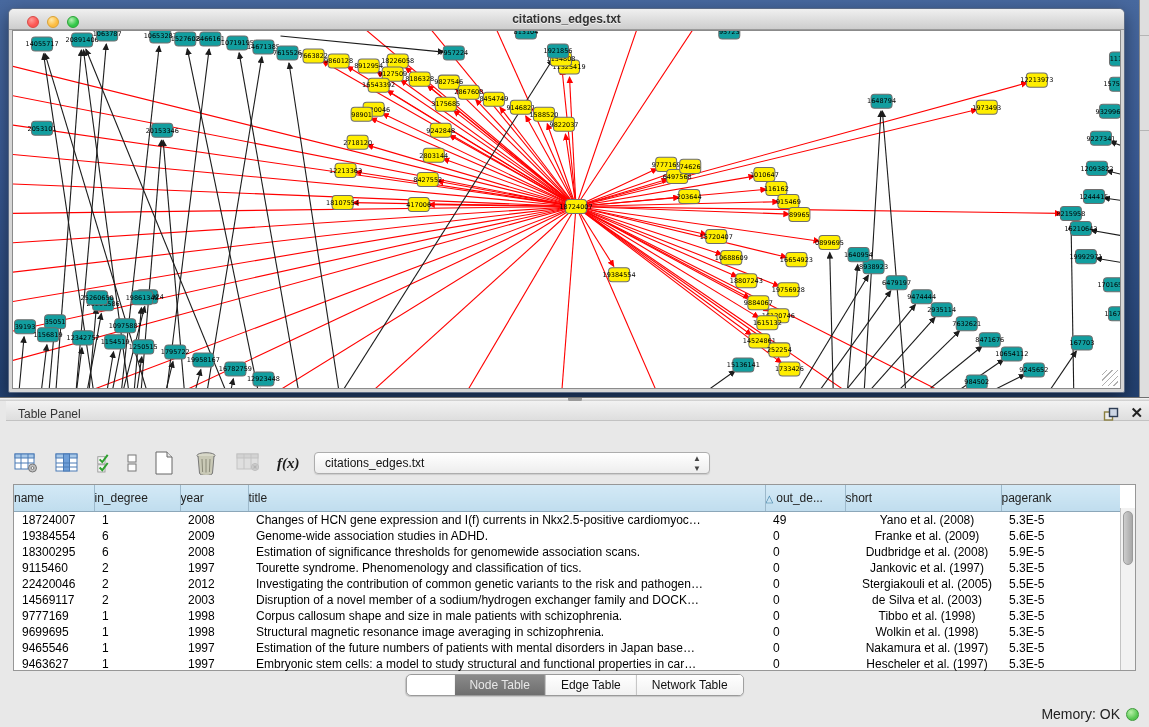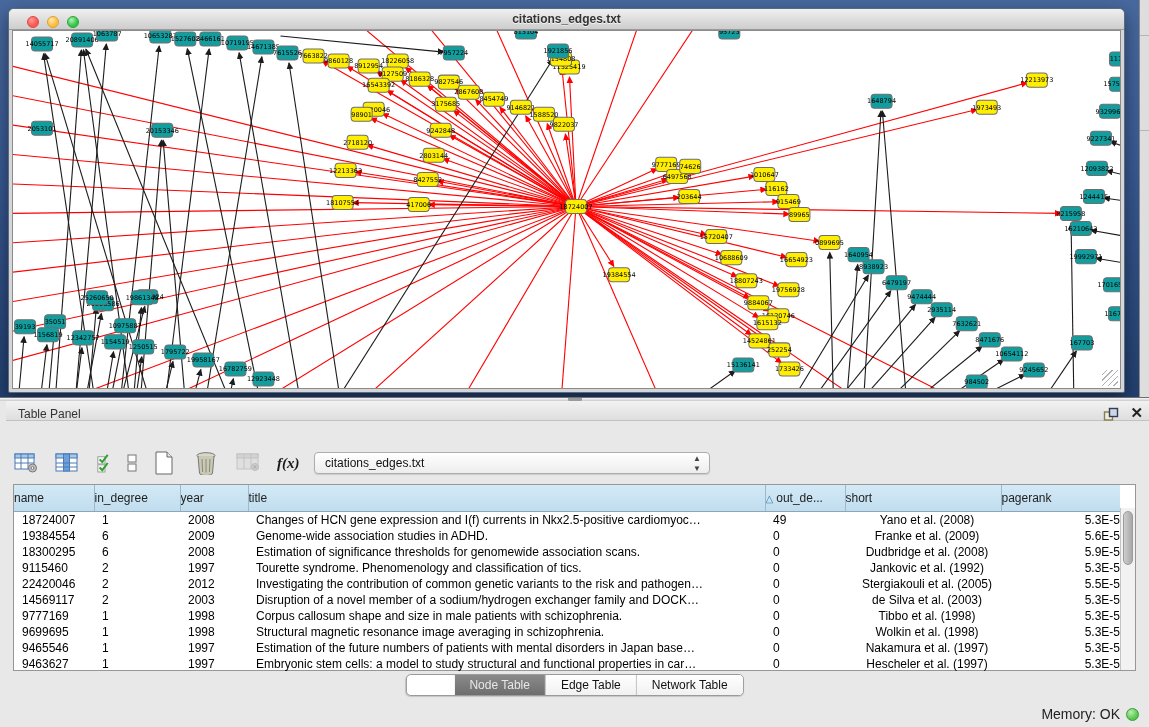--- a/index.html
+++ b/index.html
@@ -61,21 +61,21 @@
   table.node-table { border-collapse:collapse; table-layout:fixed; width:1106px; }
   table.node-table th { height:26px; background:linear-gradient(180deg,#d3e9f6,#c0ddee);
     border-right:1px solid #9db9cb; border-bottom:1px solid #8ca7b9; font-size:12px; font-weight:normal;
     color:#222; text-align:left; overflow:hidden; white-space:nowrap; }
   table.node-table th:last-child { border-right:none;margin-left:20px; }
   .sort-tri { color:#3f7fa6; font-size:10px; margin-right:3px; }
   table.node-table td { height:16px; font-size:12px; line-height:16px; color:#000;
     white-space:nowrap; overflow:hidden; padding-left:8px; }
   td.c-out { padding-left:6px; }
   td.c-short { text-align:center; padding-left:0; }
-  td.c-pr { padding-left:10px;text-align:right; }
+  td.c-pr { padding-left:10px; }
   .vscroll { position:absolute; right:0; top:23px; bottom:0; width:15px;
     background:#f2f2f2; border-left:1px solid #c4c4c4; }
   .vscroll .thumb { position:absolute; left:2px; top:3px; width:10px; height:54px; border-radius:6px;
     background:linear-gradient(90deg,#cdcdcd,#a8a8a8); border:1px solid #9b9b9b; }
 
   .tabs { position:absolute; left:50%; transform:translateX(-50%); top:273px; display:inline-flex;
     border:1px solid #9a9a9a; border-radius:5px; overflow:hidden; background:#fff;
     box-shadow:0 1px 1px rgba(0,0,0,.15);padding-left:48px; }
   .tab { height:20px; line-height:20px; padding:0 15px; font-size:12px; color:#111;
     background:linear-gradient(180deg,#ffffff,#f1f1f1); border-right:1px solid #bdbdbd; cursor:pointer; }
@@ -591,21 +591,21 @@
             <td class="c-out">0</td>
             <td class="c-short">Dudbridge et al. (2008)</td>
             <td class="c-pr">5.9E-5</td>
           </tr>
           <tr>
             <td>9115460</td>
             <td>2</td>
             <td>1997</td>
             <td>Tourette syndrome. Phenomenology and classification of tics.</td>
             <td class="c-out">0</td>
-            <td class="c-short">Jankovic et al. (1992)</td>
+            <td class="c-short">Jankovic et al. (1997)</td>
             <td class="c-pr">5.3E-5</td>
           </tr>
           <tr>
             <td>22420046</td>
             <td>2</td>
             <td>2012</td>
             <td>Investigating the contribution of common genetic variants to the risk and pathogen…</td>
             <td class="c-out">0</td>
             <td class="c-short">Stergiakouli et al. (2005)</td>
             <td class="c-pr">5.5E-5</td>

